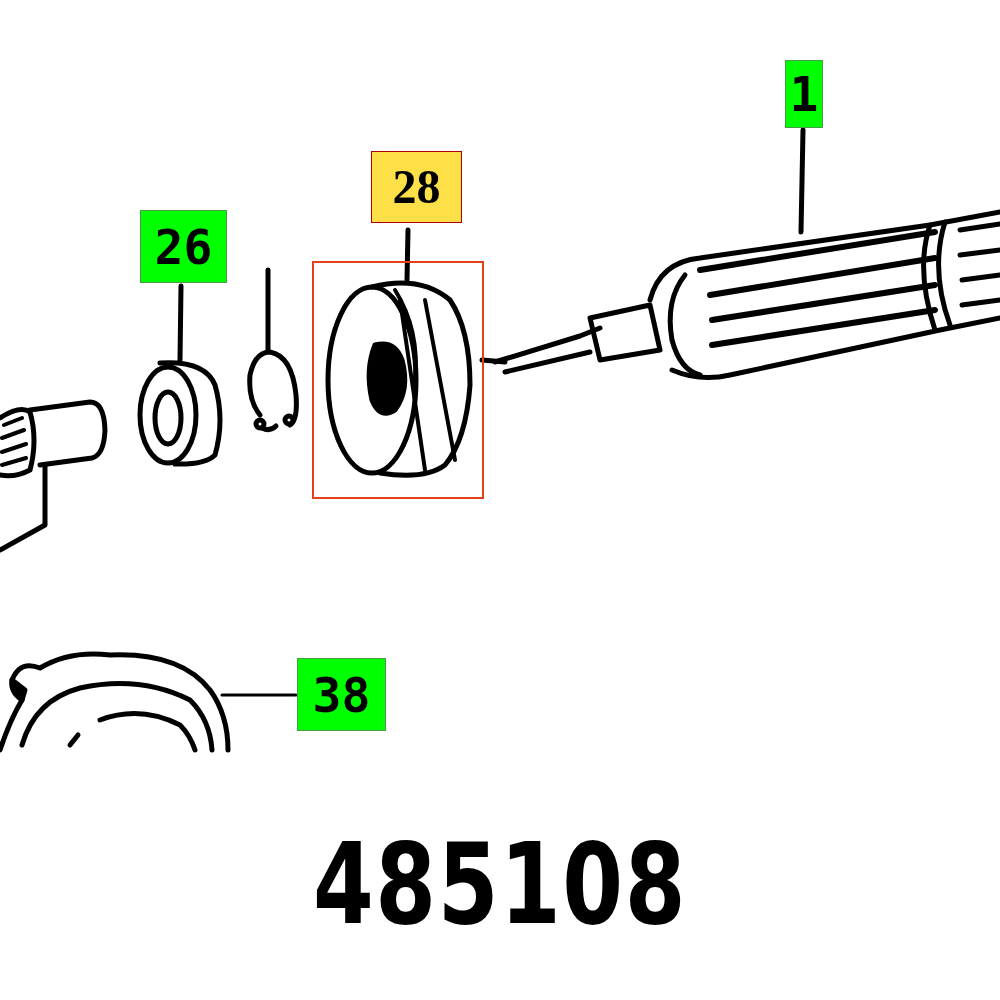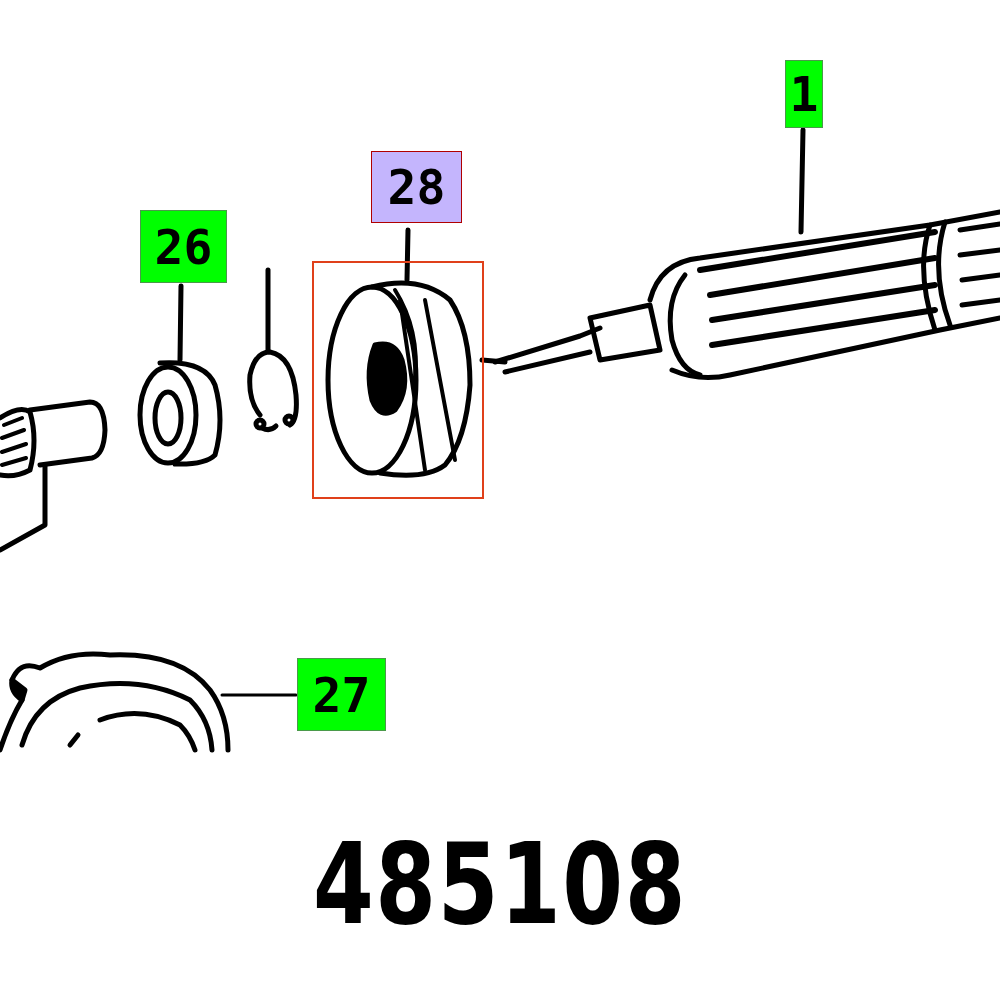--- a/index.html
+++ b/index.html
@@ -3,21 +3,21 @@
   <meta charset="utf-8">
   <style>
     html, body { margin: 0; padding: 0; background: #ffffff; }
     body { width: 1000px; height: 1000px; position: relative; overflow: hidden;
            font-family: "DejaVu Sans", sans-serif; }
     .canvas { position: absolute; left: 0; top: 0; width: 1000px; height: 1000px; }
     .callout { position: absolute; display: flex; align-items: center; justify-content: center;
                color: #000; font-family: "DejaVu Sans Mono", monospace; font-weight: bold;
                font-size: 48px; line-height: 1; border: 1px solid #4a9a4a; box-sizing: border-box; }
     .callout.green { background: #00ff00; }
-    .callout.red { background: #c4b5fd; border-color: #b00000; }
+    .callout.red { background: #fde047; border-color: #b00000; font-family: Liberation Serif, serif; }
     .highlight-box { position: absolute; border: 2px solid #e0401a; box-sizing: border-box; }
     .part-number { position: absolute; left: 0; width: 1000px; top: 828px; text-align: center;
                    font-family: "DejaVu Sans", sans-serif; font-weight: bold; font-size: 112px;
                    letter-spacing: 2px; color: #000; line-height: 1; transform: scaleX(0.78); }
   </style>
 </head>
 <body>
 
 <div class="canvas">
 
@@ -91,17 +91,17 @@
   <div class="callout red" style="left:371px; top:151px; width:91px; height:72px;">
     <span>28</span>
   </div>
 
   <div class="callout green" style="left:140px; top:210px; width:87px; height:73px;">
     <span>26</span>
   </div>
 
 
   <div class="callout green" style="left:297px; top:658px; width:89px; height:73px;">
-    <span>27</span>
+    <span>38</span>
   </div>
 
   <div class="part-number">485108</div>
 </div>
 
 </body></html>

